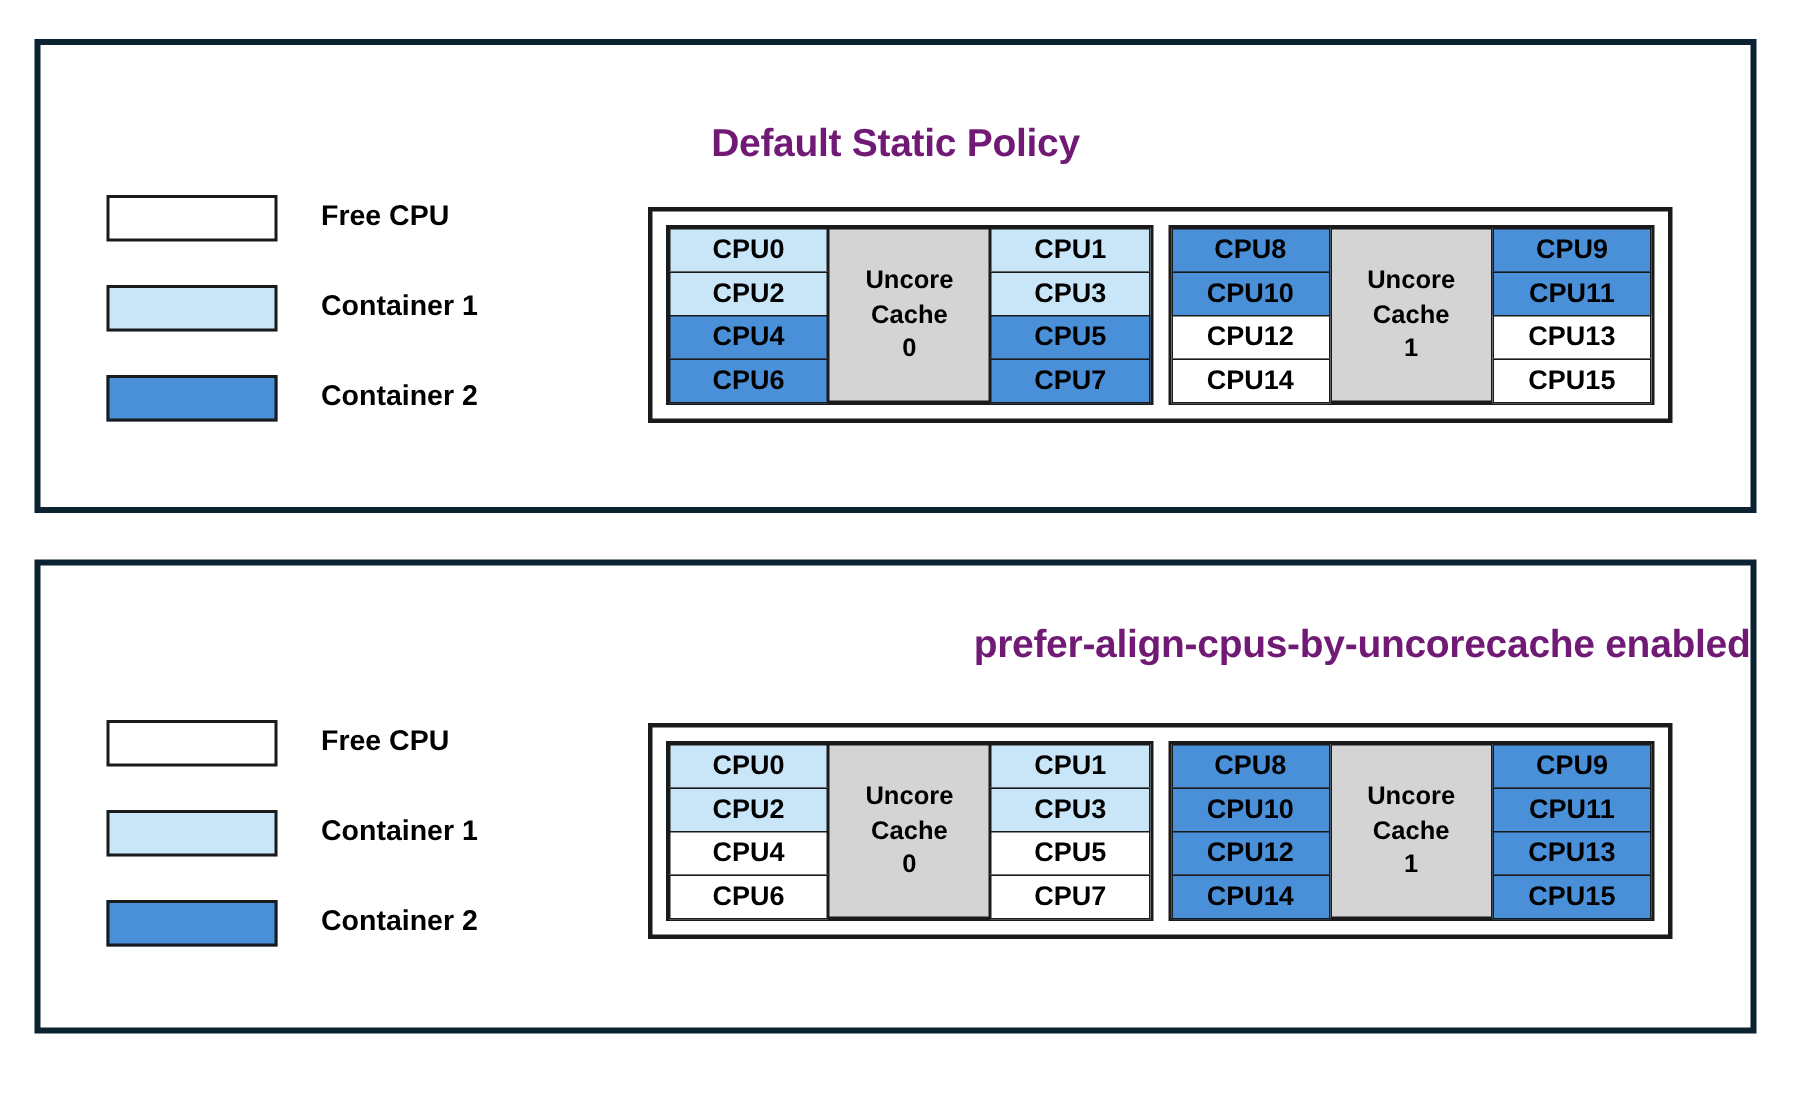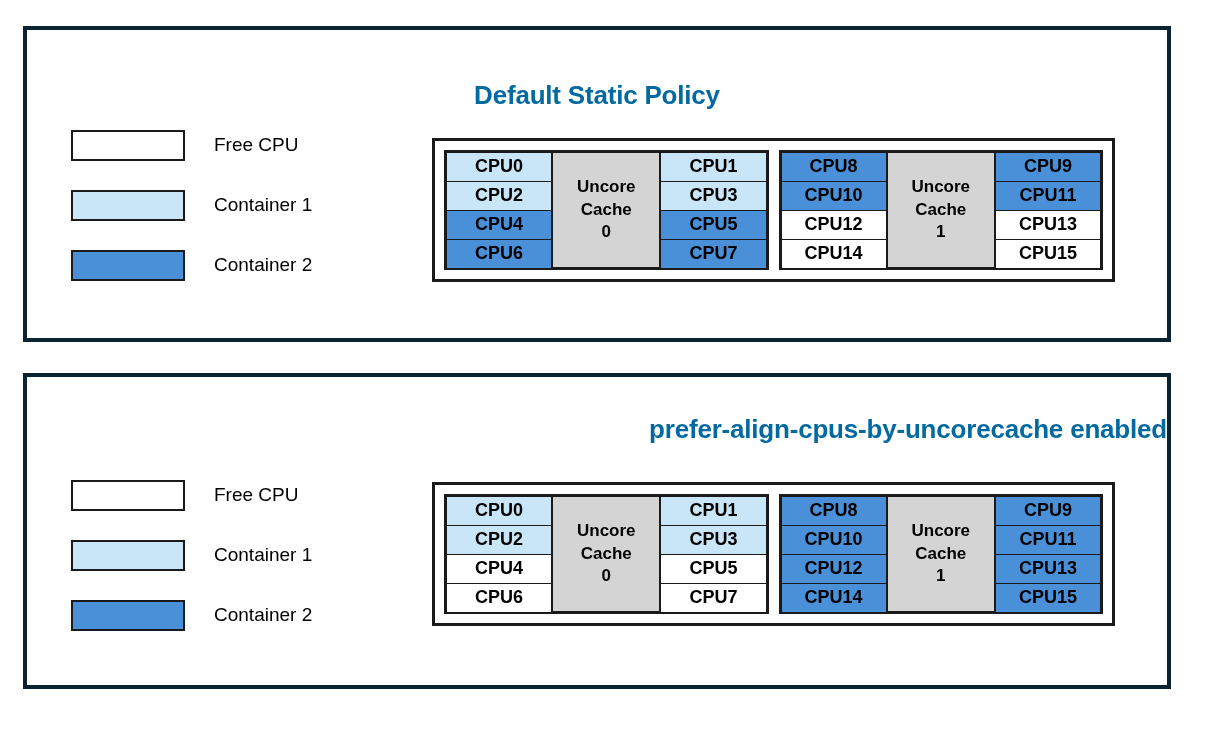--- a/index.html
+++ b/index.html
@@ -25,21 +25,21 @@
     background: #ffffff;
   }
   #panel-1 { top: 26px;  height: 316px; }   
   #panel-2 { top: 373px; height: 316px; }   
 
   
   .panel-title {
     position: absolute;
     text-align: center;
     font-weight: bold;
-    color: #0369a1;
+    color: #701a75;
     white-space: nowrap;
     letter-spacing: -0.2px;
   }
   #title-1 {
     left: 0; right: 0; top: 50px;
     font-size: 26px;
   }
   #title-2 {
     left: 0; right: 0; top: 37px;
     font-size: 26px;
@@ -63,21 +63,21 @@
   .legend-swatch {
     width: 114px;
     height: 31px;
     border: 2px solid #1a1a1a;
     box-sizing: border-box;
     flex: 0 0 auto;
   }
   .legend-label {
     margin-left: 29px;
     font-size: 19px;
-    font-weight: normal;
+    font-weight: bold;
     color: #000000;
     white-space: nowrap;
   }
 
   
   .cpu-diagram {
     position: absolute;
     border: 3px solid #1a1a1a;
     box-sizing: border-box;
     background: #ffffff;

